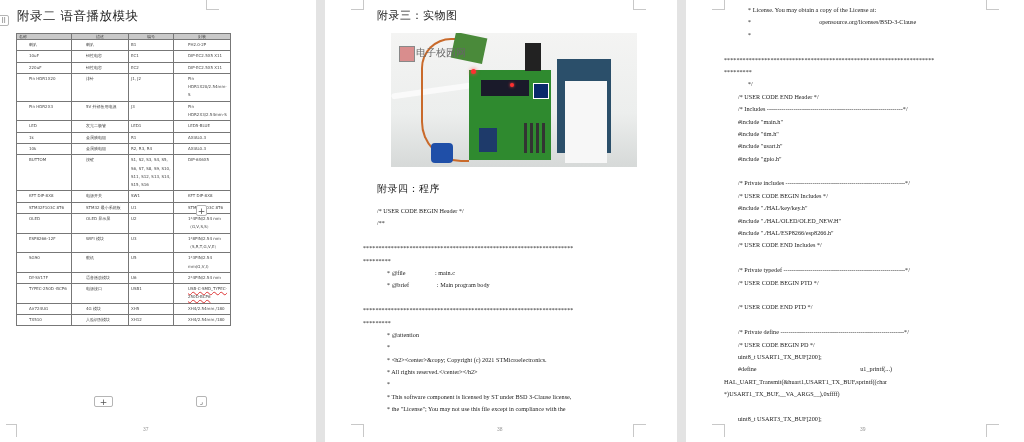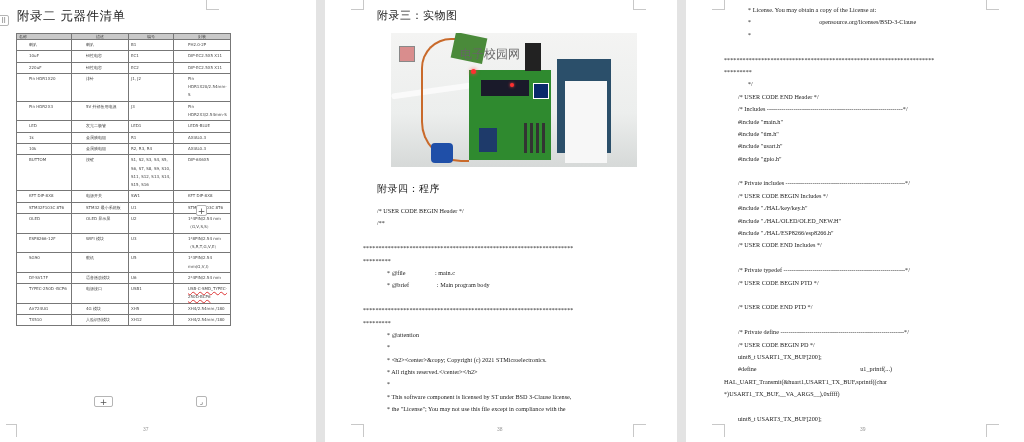--- a/index.html
+++ b/index.html
@@ -23,21 +23,21 @@
   
   .photo{position:absolute;left:391px;top:33px;width:246px;height:134px;background:linear-gradient(180deg,#f4f4f3 0%,#eceeed 60%,#d6d9d8 100%);overflow:hidden;}
   .photo div{position:absolute;}
 </style>
 </head>
 <body>
 
 <div class="page" style="left:0;width:316px;">
   <div class="crop" style="left:206px;top:-3px;border-left-width:1px;border-bottom-width:1px;"></div>
   <div class="ctrl-btn" style="left:-2px;top:15px;font-size:7px;">⠿</div>
-  <div class="h-title" style="left:17px;top:8px;">附录二  元器件清单</div>
+  <div class="h-title" style="left:17px;top:8px;">附录二  语音播放模块</div>
   <table class="bom">
     <thead>
       <tr>
         <th>名称</th>
         <th style="text-align:center">描述</th>
         <th style="text-align:center">编号</th>
         <th style="text-align:center">封装</th>
       </tr>
     </thead>
     <tbody id="bom-body">
@@ -161,21 +161,21 @@
 <div class="page" style="left:325px;width:352px;">
   <div class="crop" style="left:26px;top:-3px;border-right-width:1px;border-bottom-width:1px;"></div>
   <div class="crop" style="left:308px;top:-3px;border-left-width:1px;border-bottom-width:1px;"></div>
   <div class="h-title" style="left:52px;top:8px;font-size:11px;">附录三：实物图</div>
 
   <div class="photo" style="left:66px;">
     <div style="left:0;top:55px;width:80px;height:6px;background:#fafafa;border-radius:3px;transform:rotate(-8deg);"></div>
     <div style="left:30px;top:5px;width:46px;height:120px;border:2px solid #c96a2b;border-right:none;border-radius:30px 0 0 40px;"></div>
     <div style="left:62px;top:2px;width:32px;height:26px;background:#4a8a3a;transform:rotate(12deg);"></div>
     <div style="left:8px;top:13px;width:14px;height:14px;background:#d98d8d;border:1px solid #888;"></div>
-    <div style="left:25px;top:13px;font-family:'DejaVu Sans',sans-serif;font-size:12px;color:#666;margin-left:44px;">电子校园网</div>
+    <div style="left:25px;top:13px;font-family:'DejaVu Sans',sans-serif;font-size:10px;color:#666;">电子校园网</div>
     <div style="left:78px;top:37px;width:82px;height:90px;background:#2f8a2f;"></div>
     <div style="left:90px;top:47px;width:48px;height:16px;background:#1a1a2a;"></div>
     <div style="left:142px;top:50px;width:14px;height:14px;background:#0a2a6a;border:1px solid #fff;"></div>
     <div style="left:134px;top:10px;width:16px;height:28px;background:#222;"></div>
     <div style="left:133px;top:90px;width:22px;height:30px;background:repeating-linear-gradient(90deg,#333 0 3px,#2f8a2f 3px 6px);"></div>
     <div style="left:88px;top:95px;width:18px;height:24px;background:#1e3a6a;"></div>
     <div style="left:40px;top:110px;width:22px;height:20px;background:#1f4fa8;border-radius:4px;"></div>
     <div style="left:166px;top:26px;width:54px;height:94px;background:#2b4f6a;"></div>
     <div style="left:174px;top:48px;width:42px;height:82px;background:#f7f7f7;"></div>
     <div style="left:80px;top:36px;width:5px;height:5px;background:#ff3030;border-radius:50%;box-shadow:0 0 4px #f44;"></div>

